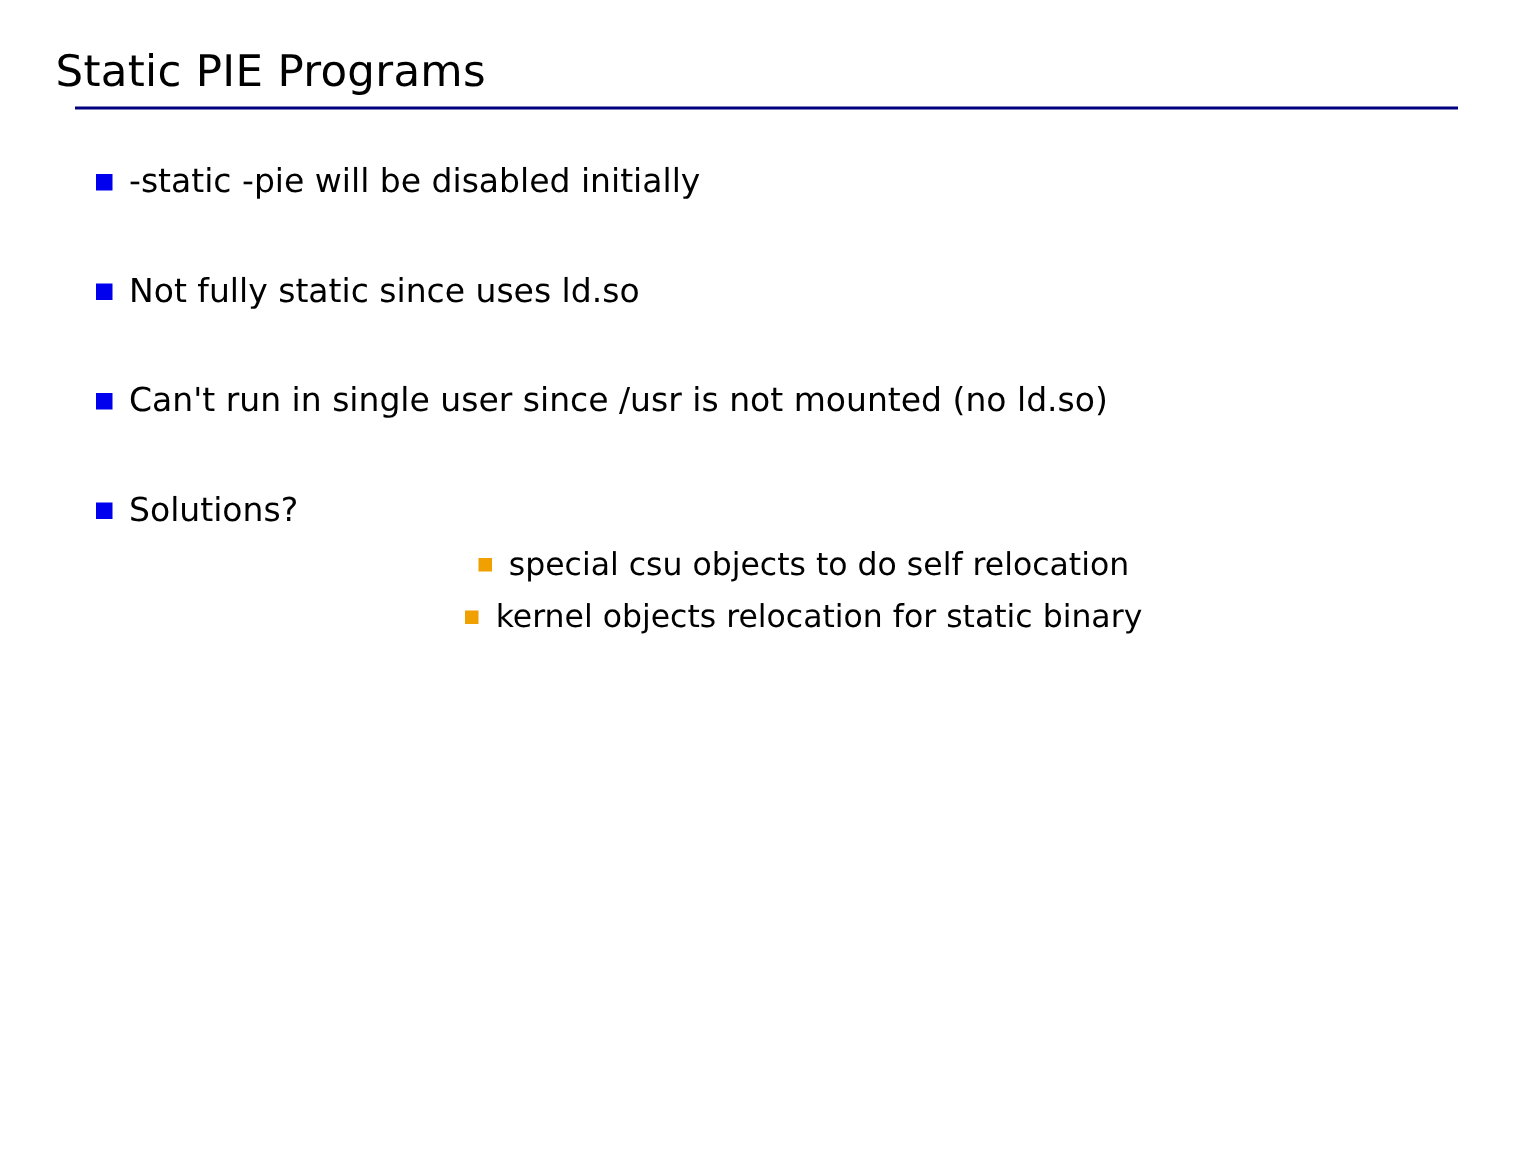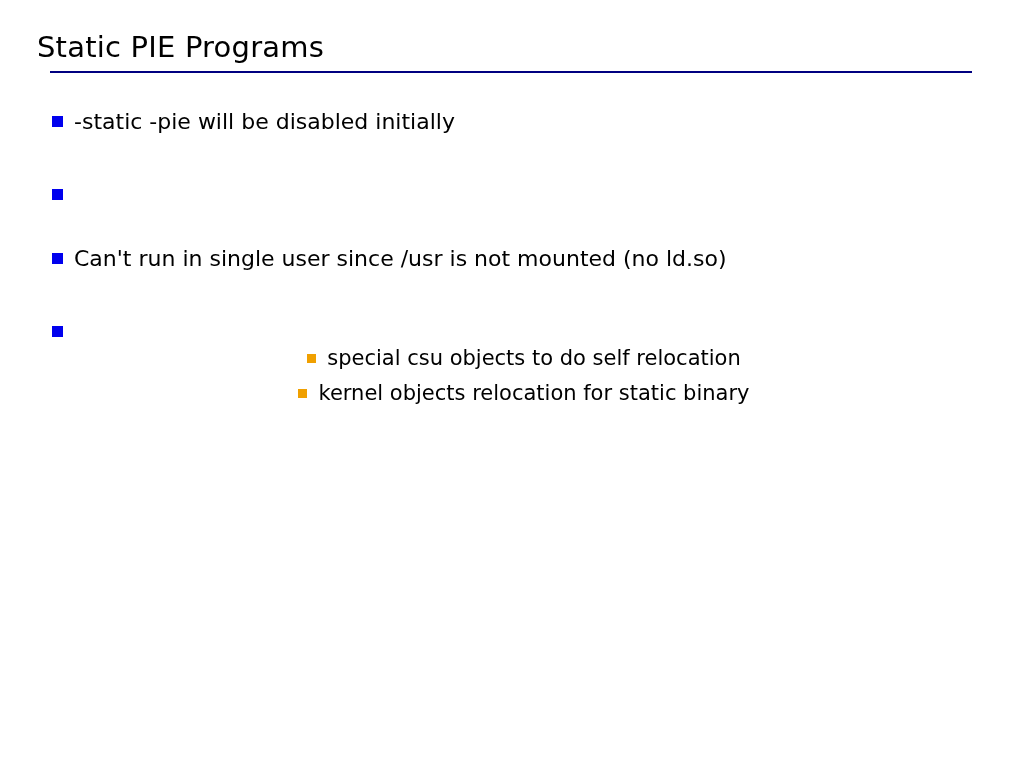--- a/index.html
+++ b/index.html
@@ -21,21 +21,21 @@
     color: #000000;
     white-space: nowrap;
   }
   .rule {
     position: absolute;
     left: 50px; top: 71px;
     width: 922px; height: 2px;
     background: var(--rule-color, #000080);
   }
 
-  .content { position: absolute; left: 52px; top: 108px; width: 920px; }
+  .content { position: absolute; left: 64px; top: 108px; width: 920px; }
 
   .li { display: flex; align-items: flex-start; white-space: nowrap; }
   .li.l1 { font-size: 22px; line-height: 28px; margin-bottom: 45px; }
   .li.l2 { font-size: 21px; line-height: 27px; margin-left: 24px; margin-bottom: 8px; justify-content: center; }
   .li.l1.tight { margin-bottom: 8px; }
 
   .sq { flex: 0 0 auto; display: inline-block; }
   .sq.blue {
     width: 11px; height: 11px;
     margin: 8px 11px 0 0;
@@ -58,29 +58,31 @@
 
   <div class="content">
 
     <div class="li l1">
       <span class="sq blue"></span>
       <span class="txt">-static -pie will be disabled initially</span>
     </div>
 
     <div class="li l1">
       <span class="sq blue"></span>
+      <span class="txt">Not fully static since uses ld.so</span>
     </div>
 
     <div class="li l1">
       <span class="sq blue"></span>
       <span class="txt">Can't run in single user since /usr is not mounted (no ld.so)</span>
     </div>
 
     <div class="li l1 tight">
       <span class="sq blue"></span>
+      <span class="txt">Solutions?</span>
     </div>
 
     <div class="li l2">
       <span class="sq orange"></span>
       <span class="txt">special csu objects to do self relocation</span>
     </div>
 
     <div class="li l2">
       <span class="sq orange"></span>
       <span class="txt">kernel objects relocation for static binary</span>

